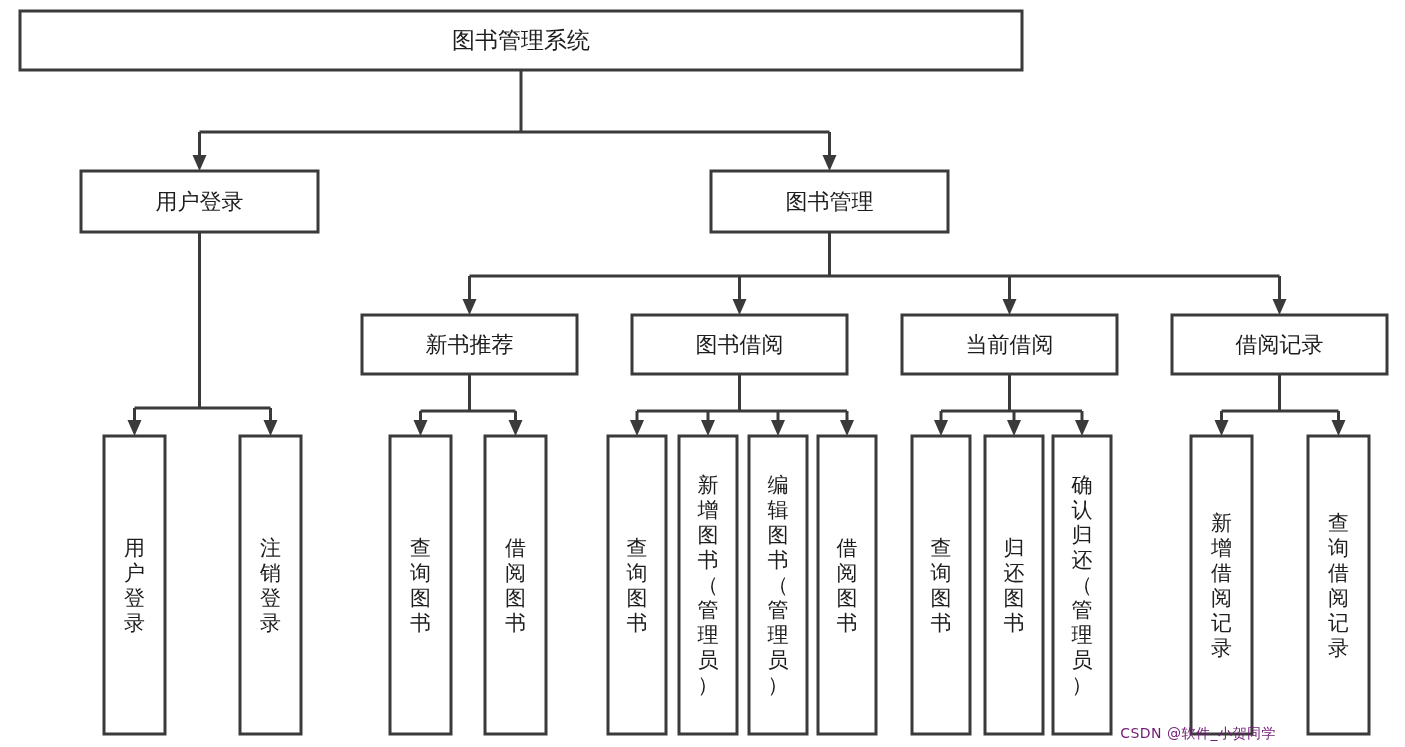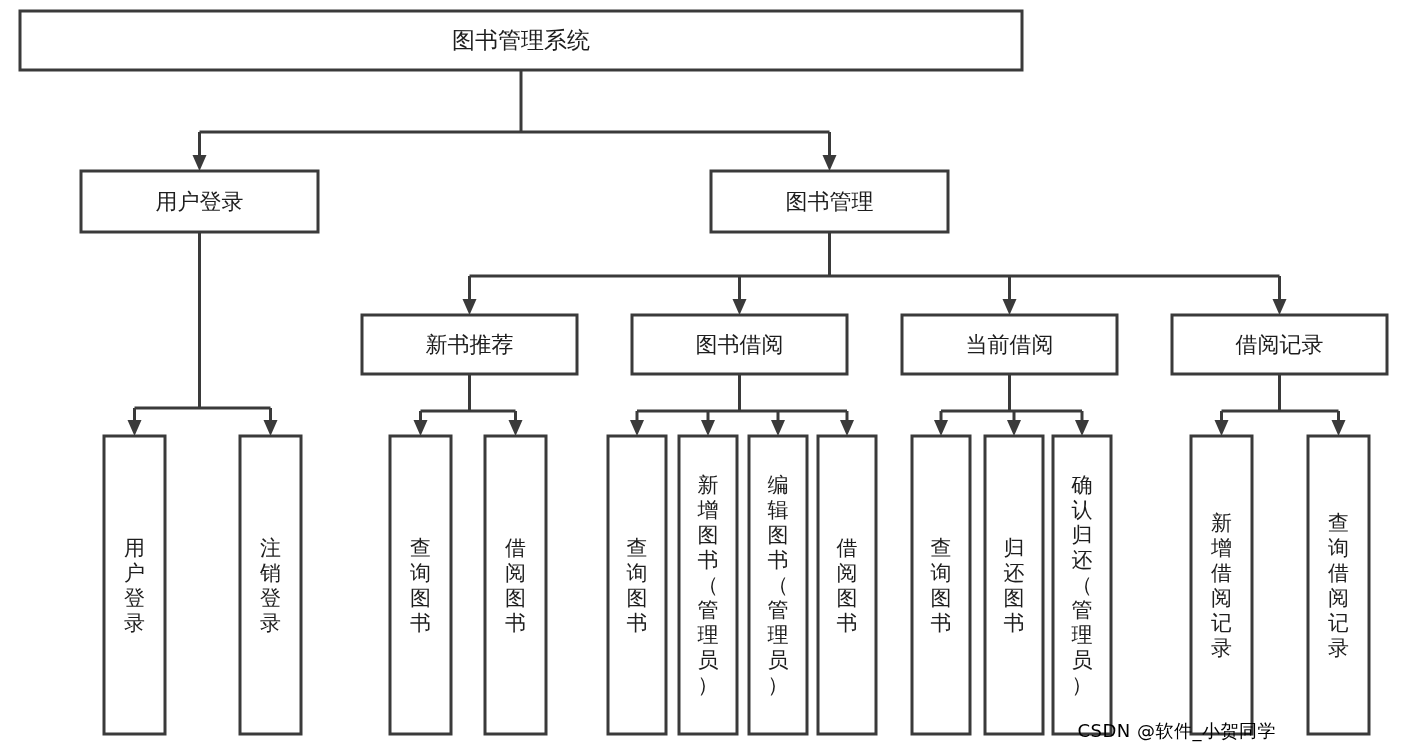--- a/index.html
+++ b/index.html
@@ -55,22 +55,22 @@
   }
   .arrow-head {
     fill: #3a3a3a;
     stroke: none;
   }
   .watermark {
     position: absolute;
     right: 8px;
     bottom: 4px;
     font-family: "DejaVu Sans", "Liberation Sans", sans-serif;
-    font-size: 18px;
-    color: #000000;
+    font-size: 14px;
+    color: #701a75;
     letter-spacing: 0.5px;
     white-space: nowrap;
     pointer-events: none;
   }
 </style>
 </head>
 <body>
 
 <div id="diagram-root">
   <svg id="tree-svg" viewBox="0 0 1405 747">

